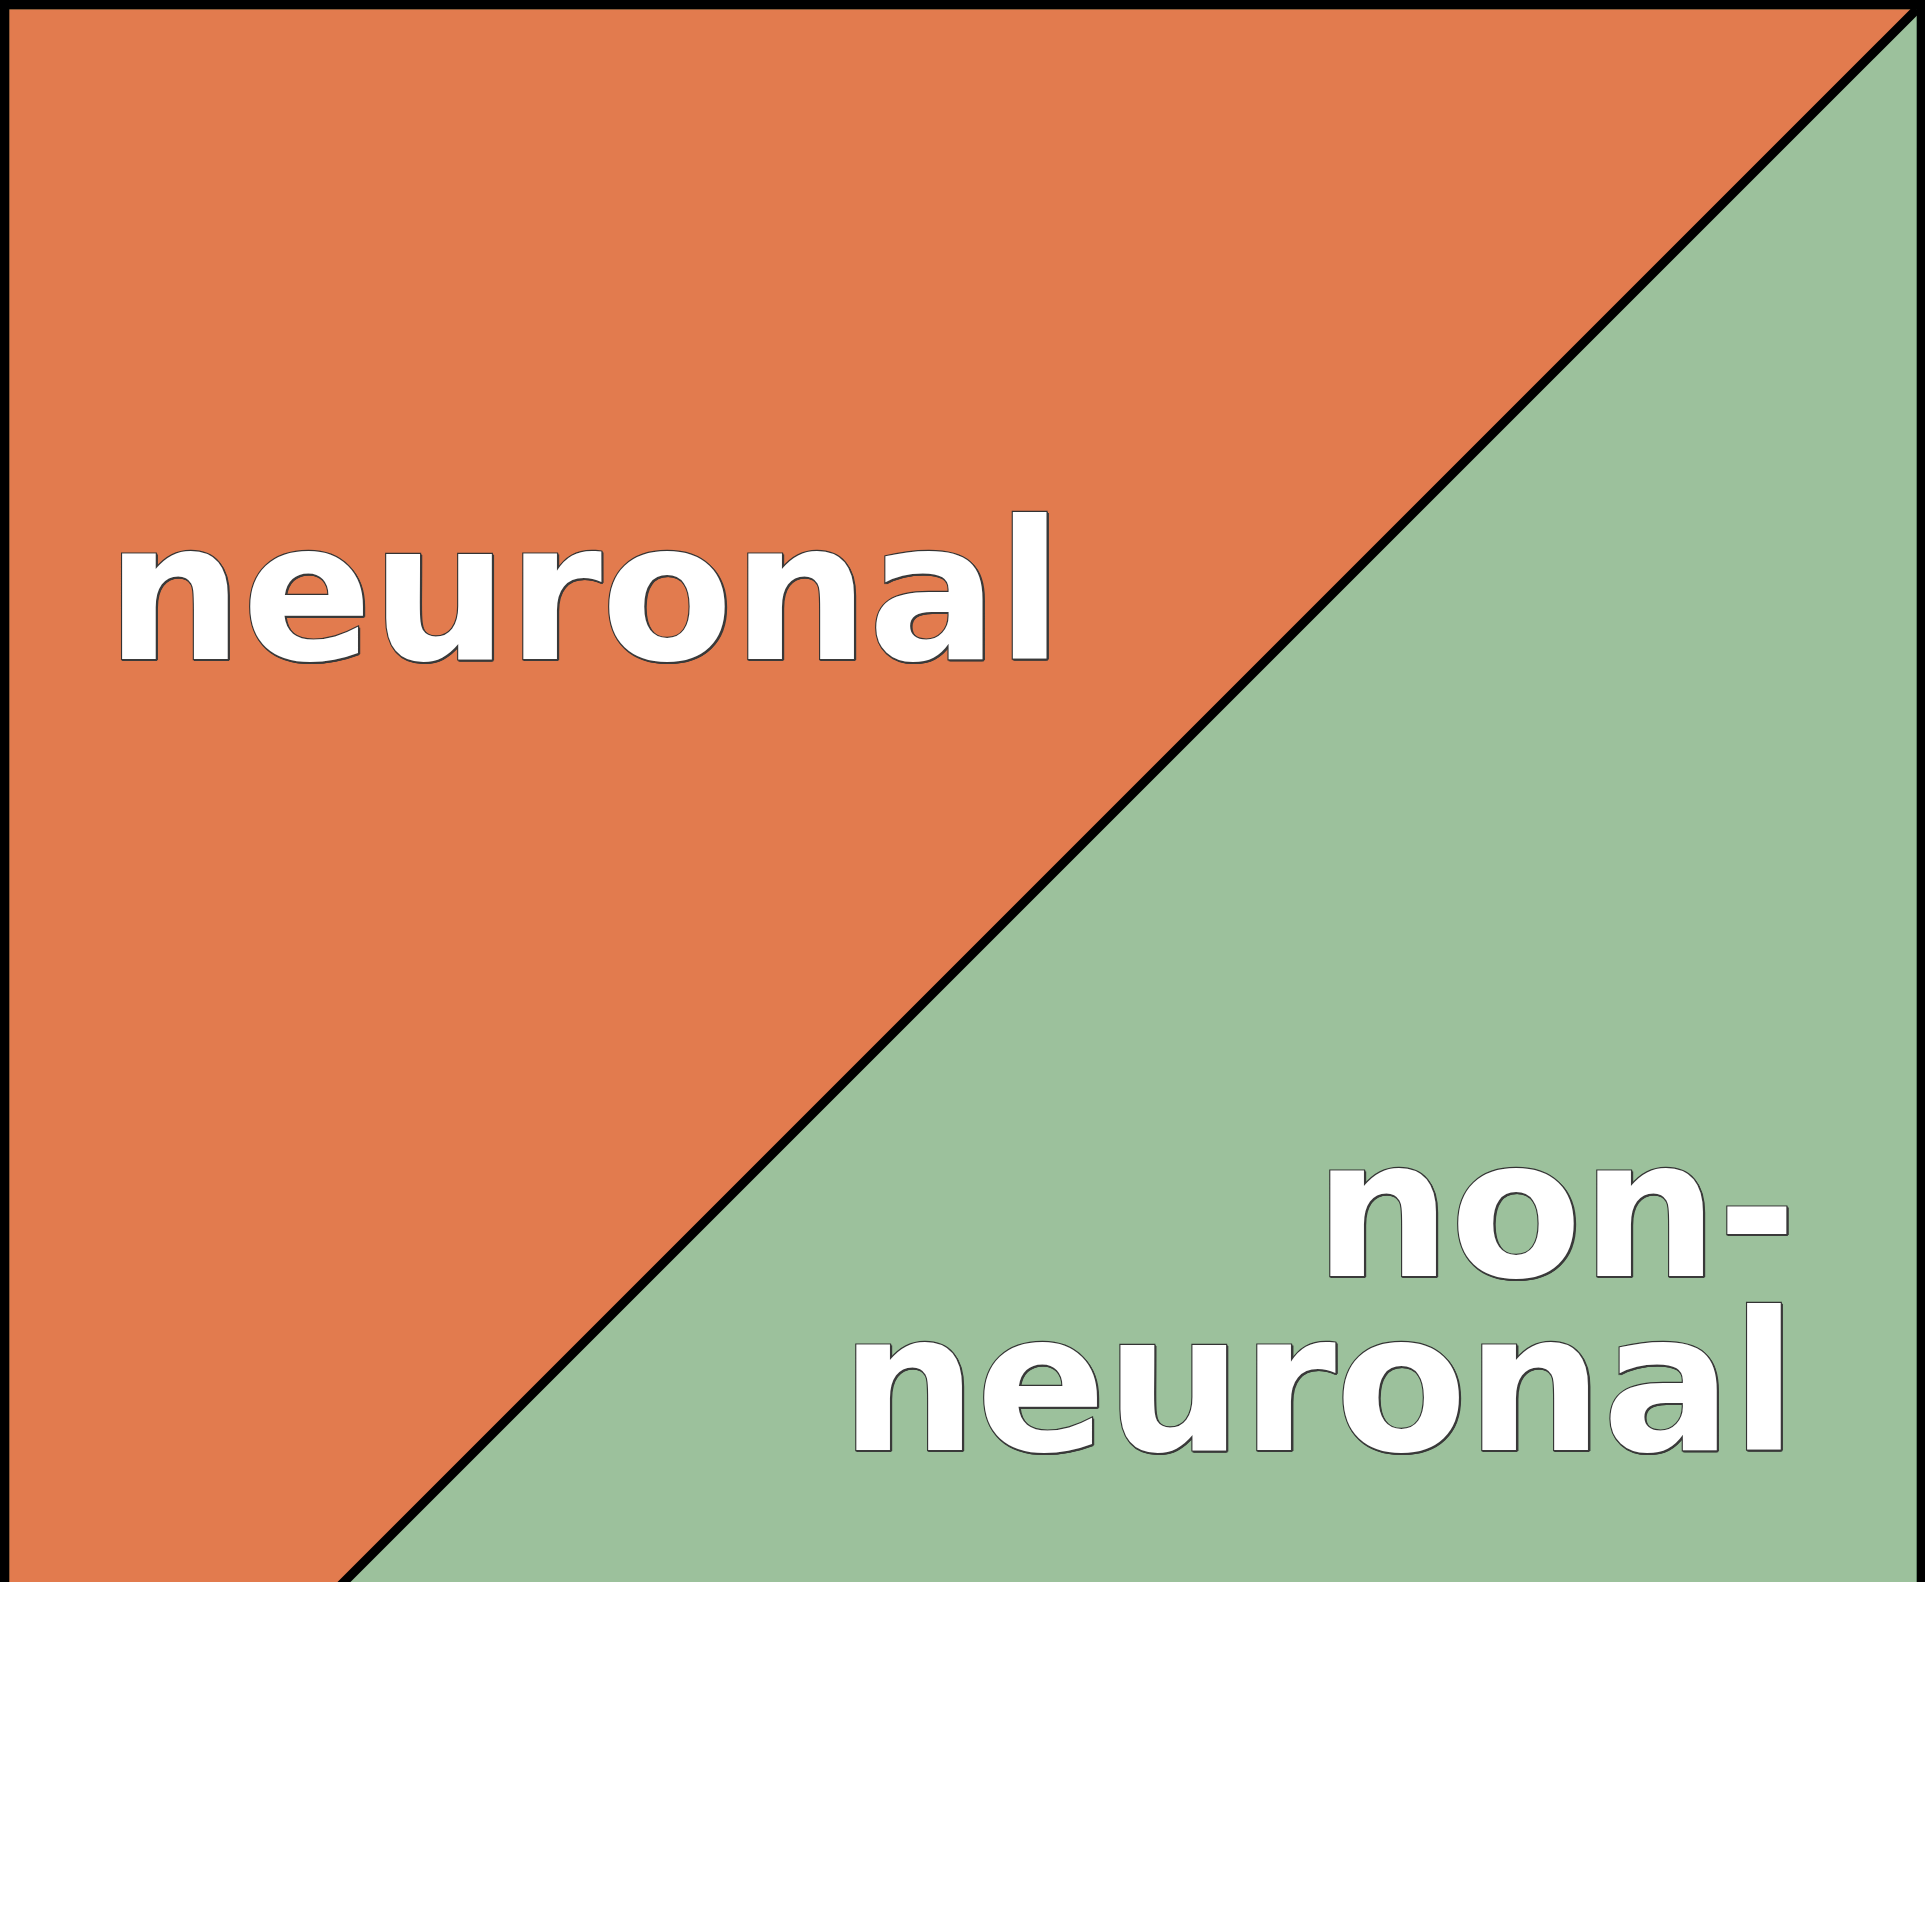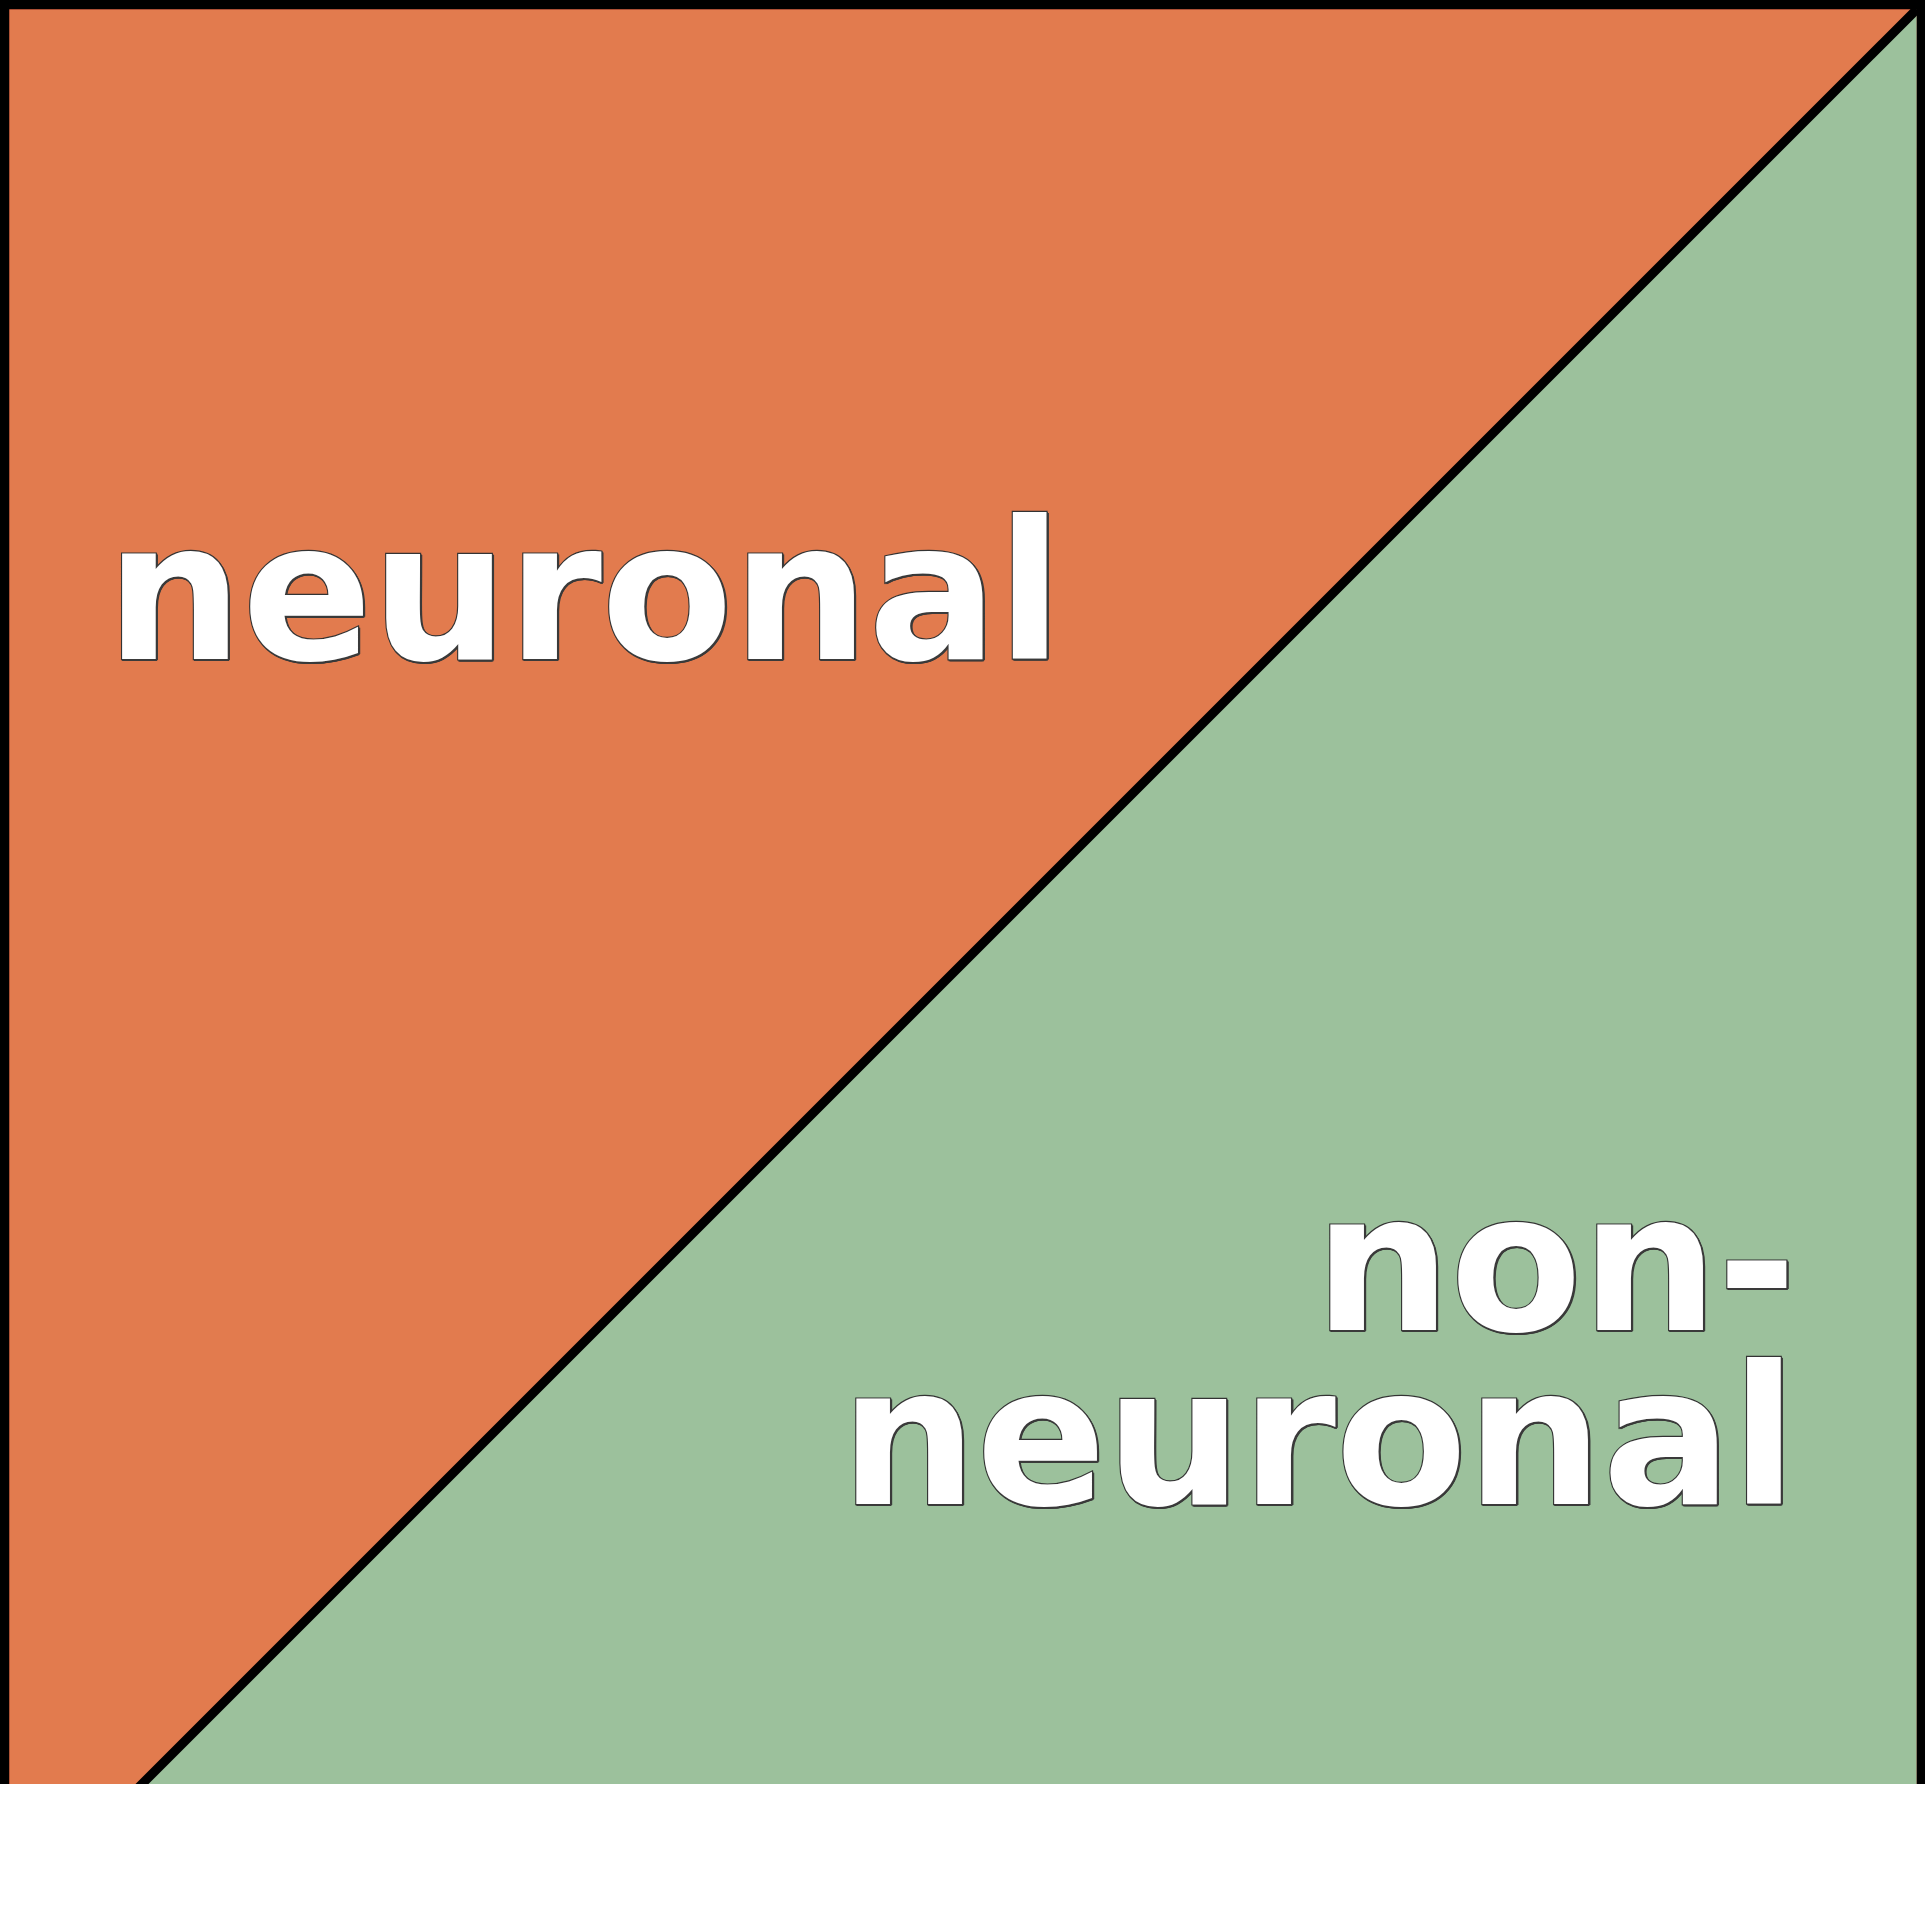--- a/index.html
+++ b/index.html
@@ -3,23 +3,23 @@
 <meta charset="utf-8">
 <style>
   html, body {
     margin: 0;
     padding: 0;
     background: #ffffff;
   }
   #stage {
     position: relative;
     width: 1926px;
-    height: 1784px;
+    height: 1582px;
     overflow: hidden;
-    background: #b91c1c;
+    background: #14532d;
     font-family: "DejaVu Sans", sans-serif;
   }
   
   #split-svg {
     position: absolute;
     left: 0;
     top: 0;
     width: 1926px;
     height: 1926px;
     display: block;
@@ -42,21 +42,21 @@
        0.8px 2.3px 0px #3a3a3a,
        0px 1.5px 0px #3a3a3a;
   }
   #label-neuronal {
     left: 106px;
     top: 506px;
     text-align: left;
   }
   #label-nonneuronal {
     right: 130px;
-    top: 1177px;
+    top: 1123px;
     text-align: right;
   }
 </style>
 </head>
 <body>
 
 <div id="stage">
 
   <svg id="split-svg" viewBox="0 0 2512 2512" preserveAspectRatio="none">
 

